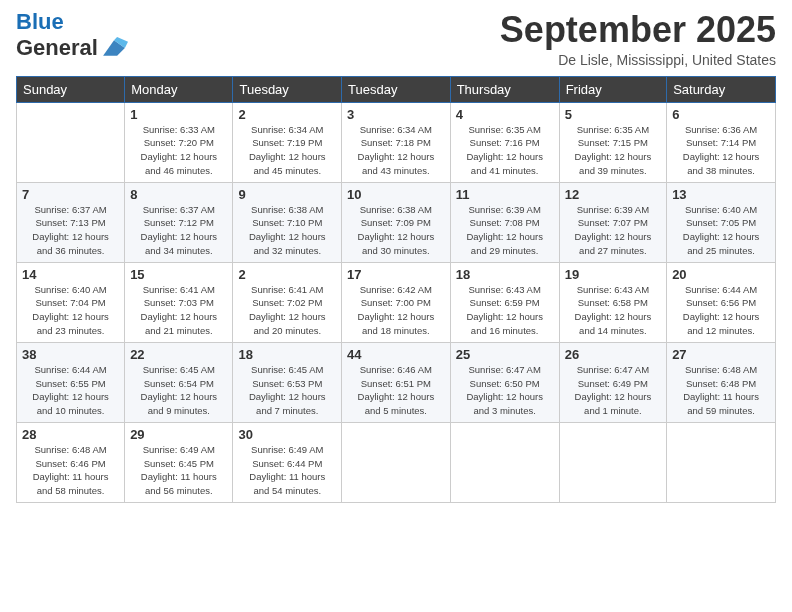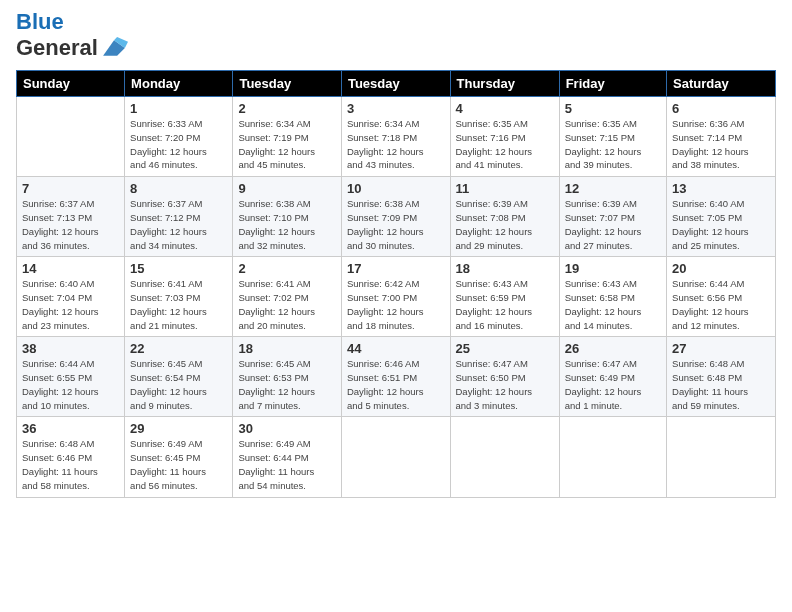--- a/index.html
+++ b/index.html
@@ -51,24 +51,24 @@
       font-size: 14px;
       color: #555;
       margin-top: 2px;
     }
     .calendar {
       width: 100%;
       border-collapse: collapse;
       border: 1px solid #ccc;
     }
     .calendar th {
-      background: #000000;
+      background: #404040;
       color: #fff;
       font-size: 13px;
-      font-weight: bold;
+      font-weight: normal;
       text-align: left;
       padding: 5px 6px;
       border: 1px solid #2d6aab;
     }
     .calendar td {
       border: 1px solid #ccc;
       vertical-align: top;
       padding: 4px 5px;
       width: 113px;
       min-height: 80px;
@@ -81,20 +81,21 @@
       font-size: 13px;
       font-weight: bold;
       color: #333;
       display: block;
       margin-bottom: 1px;
     }
     .day-info {
       font-size: 9.5px;
       color: #444;
       line-height: 1.45;
+      text-align: center;
     }
     .empty-cell {
       background: #fff;
     }
   </style>
 </head>
 <body>
 
 <div class="page">
   <div class="header">
@@ -105,20 +106,24 @@
         </div>
         <div style="display:flex;align-items:center;">
           <span class="logo-text">General</span>
           <svg class="logo-icon" viewBox="0 0 36 28" fill="none" xmlns="http://www.w3.org/2000/svg">
             <polygon points="4,24 18,4 32,14 22,24" fill="#1a6eb5" opacity="0.85"></polygon>
             <polygon points="18,4 32,14 36,6 22,0" fill="#4ab0e8" opacity="0.9"></polygon>
           </svg>
         </div>
       </div>
     </div>
+    <div class="title-block">
+      <div class="month-title">September 2025</div>
+      <div class="location">De Lisle, Mississippi, United States</div>
+    </div>
   </div>
 
   <table class="calendar">
     <thead>
       <tr>
         <th>Sunday</th>
         <th>Monday</th>
         <th>Tuesday</th>
         <th>Tuesday</th>
         <th>Thursday</th>
@@ -320,21 +325,21 @@
           <td>
             <span class="day-number">27</span>
             <div class="day-info" style="white-space: pre-line;">Sunrise: 6:48 AM
 Sunset: 6:48 PM
 Daylight: 11 hours
 and 59 minutes.</div>
           </td>
         </tr>
         <tr>
           <td>
-            <span class="day-number">36</span>
+            <span class="day-number">28</span>
             <div class="day-info" style="white-space: pre-line;">Sunrise: 6:48 AM
 Sunset: 6:46 PM
 Daylight: 11 hours
 and 58 minutes.</div>
           </td>
           <td>
             <span class="day-number">29</span>
             <div class="day-info" style="white-space: pre-line;">Sunrise: 6:49 AM
 Sunset: 6:45 PM
 Daylight: 11 hours

